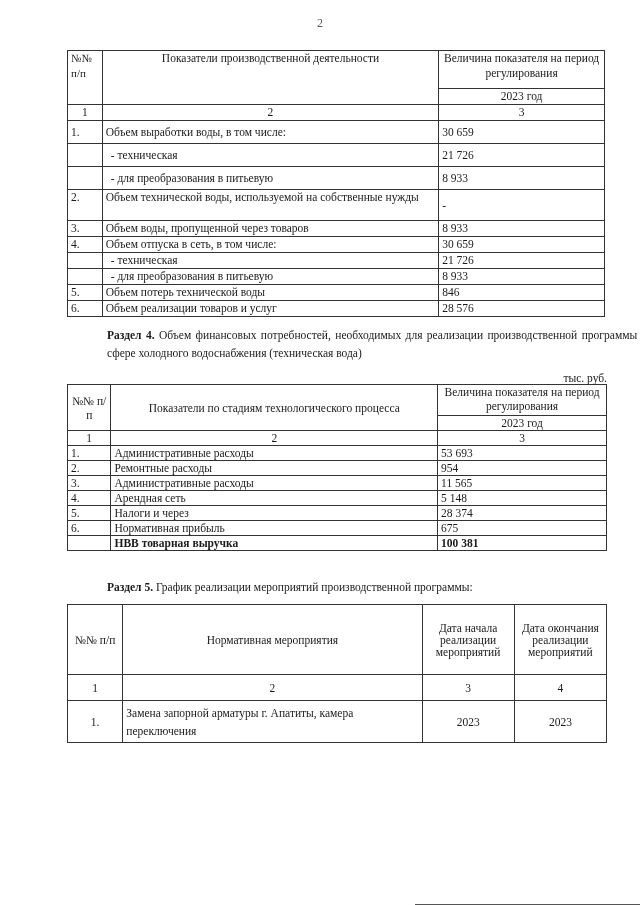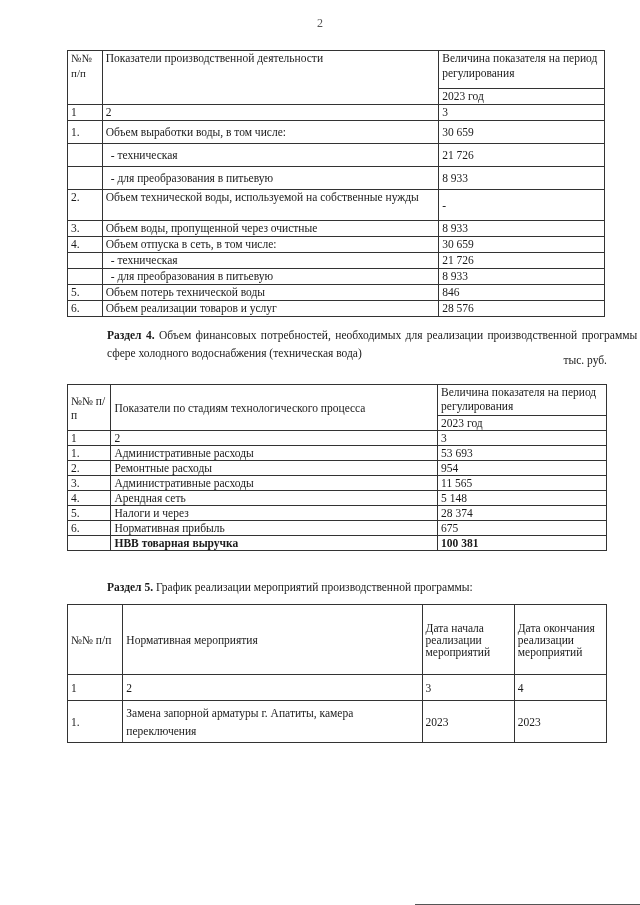--- a/index.html
+++ b/index.html
@@ -5,39 +5,39 @@
     html, body { margin: 0; padding: 0; background: #ffffff; }
     body {
       width: 640px; height: 905px; position: relative; overflow: hidden;
       font-family: "Liberation Serif", "DejaVu Serif", serif;
       color: #1a1a1a;
       font-size: 11.5px;
     }
     .page-num { position: absolute; top: 16px; left: 0; width: 640px; text-align: center; font-size: 12px; color: #555; }
     table { border-collapse: collapse; position: absolute; }
     td, th { border: 1px solid #333; padding: 0 3px; font-weight: normal; vertical-align: top; }
-    .c { text-align: left; }
+    .c { text-align: center; }
     .r { }
     .b { font-weight: bold; }
 
     
     #t1 { left: 67px; top: 50px; width: 538px; }
     #t1 .col1 { width: 28px; }
     #t1 .col2 { width: 333px; }
     #t1 .col3 { width: 160px; }
     #t1 td { height: 15px; line-height: 15px; }
     #t1 .hdr-tall { height: 37px; line-height: 15px; }
     #t1 .rowtall { height: 22px; line-height: 22px; }
     #t1 .two { height: 30px; line-height: 15px; }
     #t1 .small { font-size: 11px; }
 
     .section-text { position: absolute; left: 67px; width: 540px; font-size: 11.5px; line-height: 18px; text-align: justify; }
     .indent { padding-left: 40px; }
 
-    .units { position: absolute; right: 33px; top: 354px; font-size: 11.5px; }
+    .units { position: absolute; right: 33px; top: 372px; font-size: 11.5px; }
 
     
     #t2 { left: 67px; top: 384px; width: 540px; }
     #t2 td { height: 14px; line-height: 14px; }
     #t2 .col1 { width: 36px; }
     #t2 .col2 { width: 316px; }
     #t2 .col3 { width: 160px; }
 
     
     #t3 { left: 67px; top: 604px; width: 540px; }
@@ -84,21 +84,21 @@
     <td class="rowtall" style="padding-left:8px">- для преобразования в питьевую</td>
     <td class="rowtall r">8 933</td>
   </tr>
   <tr>
     <td class="two">2.</td>
     <td class="two">Объем технической воды, используемой на собственные нужды</td>
     <td class="two r" style="vertical-align:middle">-</td>
   </tr>
   <tr>
     <td>3.</td>
-    <td>Объем воды, пропущенной через очистные</td>
+    <td>Объем воды, пропущенной через товаров</td>
     <td class="r">8 933</td>
   </tr>
   <tr>
     <td>4.</td>
     <td>Объем отпуска в сеть, в том числе:</td>
     <td class="r">30 659</td>
   </tr>
   <tr>
     <td></td>
     <td style="padding-left:8px">- техническая</td>

